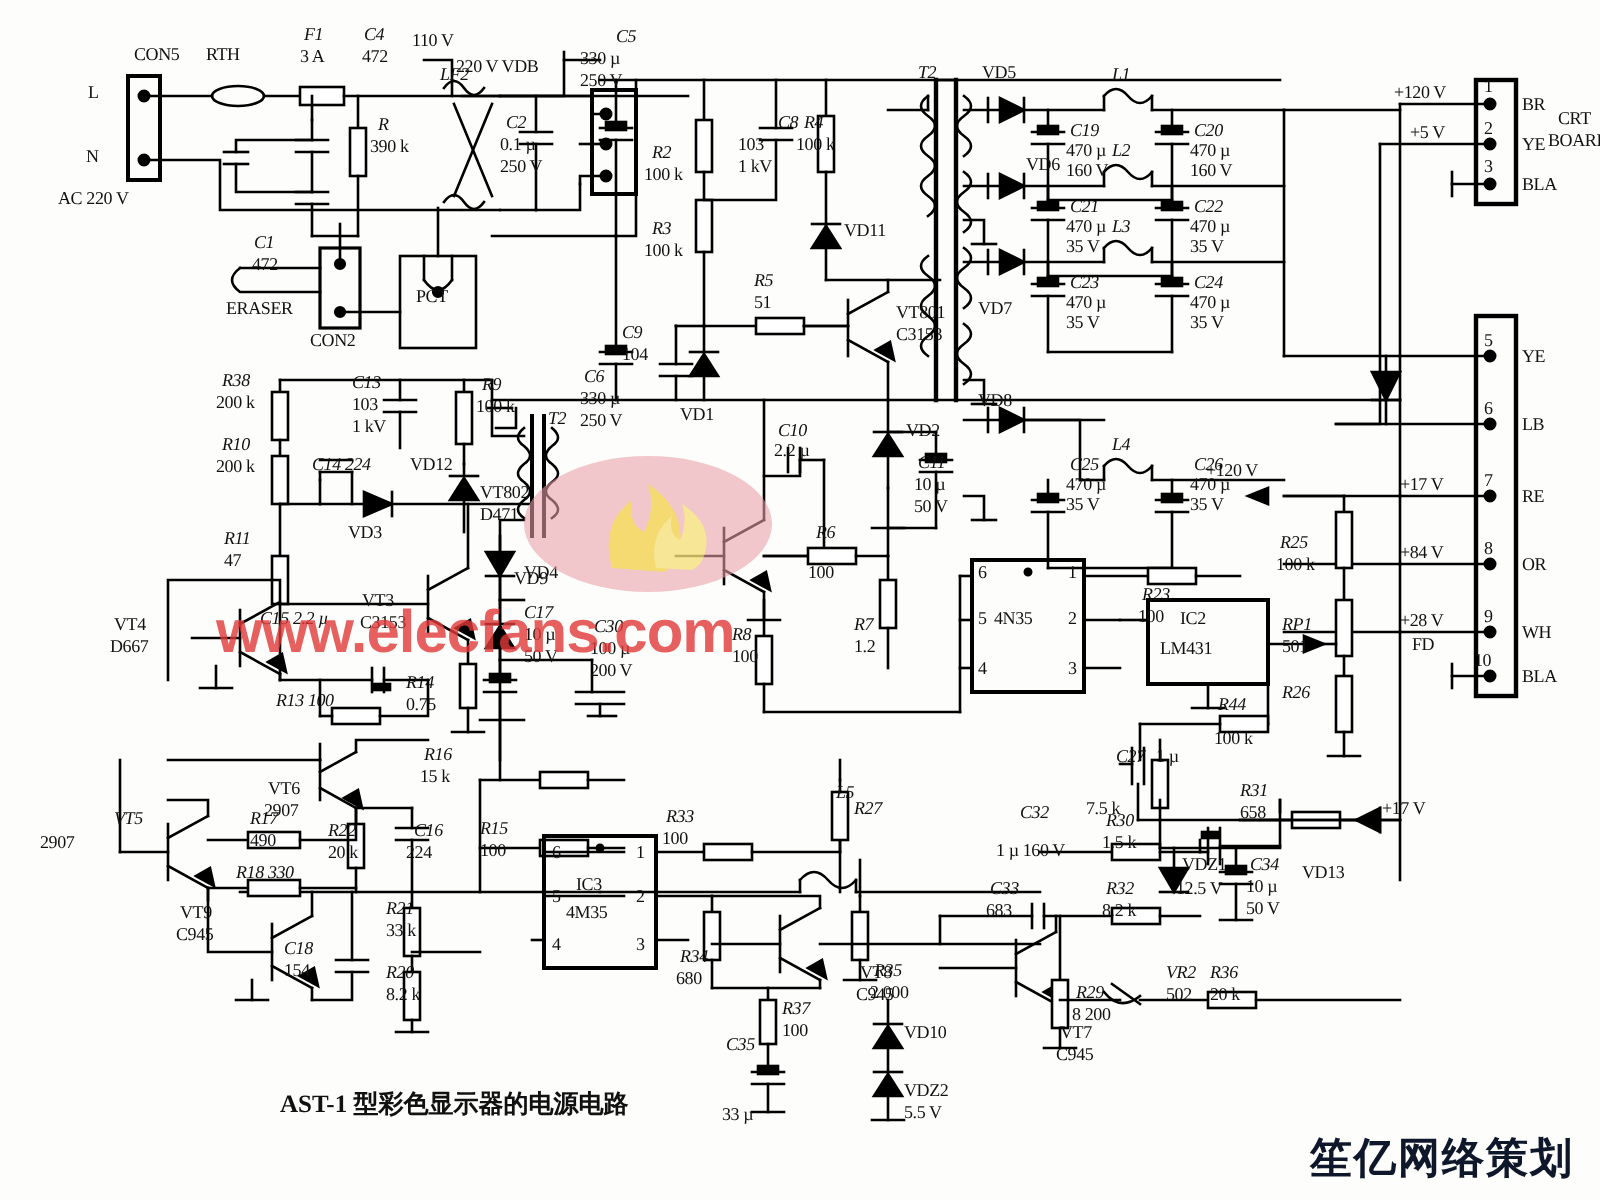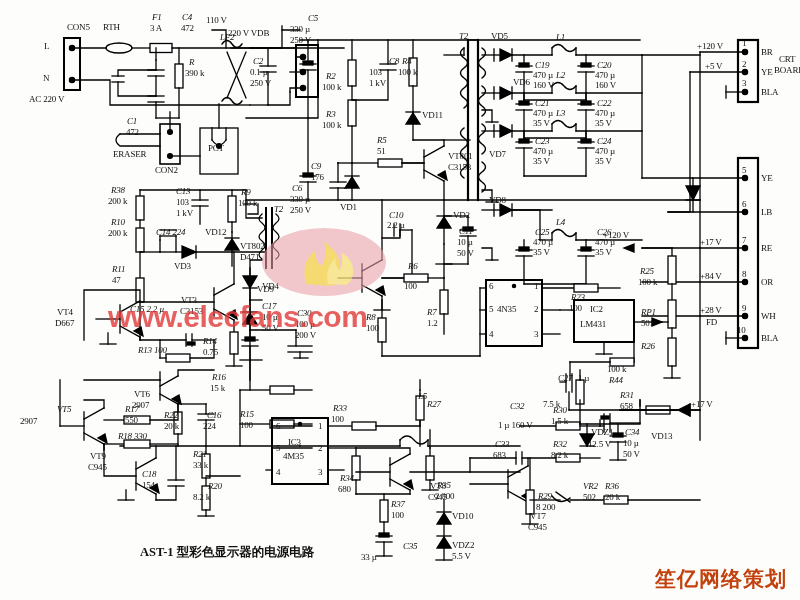--- a/index.html
+++ b/index.html
@@ -12,21 +12,21 @@
   .it{font-style:italic;}
   .cap{position:absolute;font-family:"Liberation Serif", serif;font-size:12.5px;color:#111;font-weight:bold;}
   
   .wm{position:absolute;pointer-events:none;}
   #wm-flame{left:258px;top:222px;width:132px;height:78px;opacity:.78;}
   #wm-url{left:108px;top:300px;font-family:"Liberation Sans",sans-serif;font-size:30px;
           font-weight:bold;color:#e23a3a;opacity:.80;letter-spacing:-0.5px;}
   #wm-cn{left:352px;top:222px;font-family:"Liberation Sans",sans-serif;font-size:36px;
          font-weight:bold;color:#e23a3a;opacity:.62;letter-spacing:2px;}
   #wm-bot{left:655px;top:565px;font-family:Liberation Sans, sans-serif;font-size:21px;
-          font-weight:bold;color:#c2410c;letter-spacing:1px;}
+          font-weight:bold;color:#0f172a;letter-spacing:1px;}
 </style>
 </head>
 <body>
 
 <div id="sheet">
 
   <svg id="svgroot" viewBox="0 0 800 600" xmlns="http://www.w3.org/2000/svg">
     <defs>
       <g id="res-h">
           <rect x="0" y="-4" width="22" height="8" fill="#fff" stroke="#000" stroke-width="1.3"></rect>
@@ -737,21 +737,21 @@
   <div class="lbl it" style="left:326px; top:72px;">R2</div>
   <div class="lbl" style="left:322px; top:83px;">100 k</div>
   <div class="lbl it" style="left:326px; top:110px;">R3</div>
   <div class="lbl" style="left:322px; top:121px;">100 k</div>
   <div class="lbl it" style="left:369px; top:57px;margin-left:20px;">C8</div>
   <div class="lbl" style="left:369px; top:68px;">103</div>
   <div class="lbl" style="left:369px; top:79px;">1 kV</div>
   <div class="lbl it" style="left:402px; top:57px;">R4</div>
   <div class="lbl" style="left:398px; top:68px;">100 k</div>
   <div class="lbl it" style="left:311px; top:162px;">C9</div>
-  <div class="lbl" style="left:311px; top:173px;">176</div>
+  <div class="lbl" style="left:311px; top:173px;">104</div>
   <div class="lbl" style="left:340px; top:203px;">VD1</div>
   <div class="lbl it" style="left:377px; top:136px;">R5</div>
   <div class="lbl" style="left:377px; top:147px;">51</div>
   <div class="lbl" style="left:422px; top:111px;">VD11</div>
   <div class="lbl" style="left:448px; top:152px;">VT801</div>
   <div class="lbl" style="left:448px; top:163px;">C3153</div>
   <div class="lbl it" style="left:459px; top:32px;">T2</div>
   <div class="lbl it" style="left:274px; top:205px;">T2</div>
 
   <div class="lbl" style="left:491px; top:32px;">VD5</div>
@@ -849,29 +849,29 @@
   <div class="lbl" style="left:134px; top:390px;">VT6</div>
   <div class="lbl" style="left:132px; top:401px;">2907</div>
   <div class="lbl it" style="left:164px; top:411px;">R22</div>
   <div class="lbl" style="left:164px; top:422px;">20 k</div>
   <div class="lbl it" style="left:207px; top:411px;">C16</div>
   <div class="lbl" style="left:203px; top:422px;">224</div>
   <div class="lbl it" style="left:57px;  top:405px;">VT5</div>
 
   <div class="lbl" style="left:20px;  top:417px;">2907</div>
   <div class="lbl it" style="left:125px; top:405px;">R17</div>
-  <div class="lbl" style="left:125px; top:416px;">550</div>
+  <div class="lbl" style="left:125px; top:416px;">490</div>
   <div class="lbl it" style="left:118px; top:432px;">R18 330</div>
   <div class="lbl" style="left:90px;  top:452px;">VT9</div>
   <div class="lbl" style="left:88px;  top:463px;">C945</div>
   <div class="lbl it" style="left:142px; top:470px;">C18</div>
   <div class="lbl" style="left:142px; top:481px;">154</div>
   <div class="lbl it" style="left:193px; top:450px;">R21</div>
   <div class="lbl" style="left:193px; top:461px;">33 k</div>
-  <div class="lbl it" style="left:193px; top:482px;margin-left:15px;">R20</div>
+  <div class="lbl it" style="left:193px; top:482px;">R20</div>
   <div class="lbl" style="left:193px; top:493px;">8.2 k</div>
 
   <div class="lbl" style="left:240px; top:242px;">VT802</div>
   <div class="lbl" style="left:240px; top:253px;">D471</div>
   <div class="lbl it" style="left:389px; top:211px;">C10</div>
   <div class="lbl" style="left:387px; top:221px;">2.2 µ</div>
   <div class="lbl it" style="left:408px; top:262px;">R6</div>
   <div class="lbl" style="left:404px; top:282px;">100</div>
   <div class="lbl" style="left:453px; top:211px;">VD2</div>
   <div class="lbl it" style="left:459px; top:227px;">C11</div>
@@ -891,21 +891,21 @@
   <div class="lbl" style="left:489px; top:305px;">5</div>
   <div class="lbl" style="left:534px; top:305px;">2</div>
   <div class="lbl" style="left:489px; top:330px;">4</div>
   <div class="lbl" style="left:534px; top:330px;">3</div>
   <div class="lbl" style="left:497px; top:305px;">4N35</div>
 
   <div class="lbl it" style="left:571px; top:293px;">R23</div>
   <div class="lbl" style="left:569px; top:304px;">100</div>
   <div class="lbl" style="left:590px; top:305px;">IC2</div>
   <div class="lbl" style="left:580px; top:320px;">LM431</div>
-  <div class="lbl it" style="left:609px; top:348px;margin-top:28px;">R44</div>
+  <div class="lbl it" style="left:609px; top:348px;">R44</div>
   <div class="lbl" style="left:607px; top:365px;">100 k</div>
   <div class="lbl it" style="left:558px; top:374px;">C27</div>
   <div class="lbl" style="left:578px; top:374px;">1 µ</div>
   <div class="lbl it" style="left:640px; top:267px;">R25</div>
   <div class="lbl" style="left:638px; top:278px;">100 k</div>
   <div class="lbl it" style="left:641px; top:308px;">RP1</div>
   <div class="lbl" style="left:641px; top:319px;">501</div>
   <div class="lbl it" style="left:641px; top:342px;">R26</div>
   <div class="lbl" style="left:603px; top:231px;">+120 V</div>
 
@@ -921,21 +921,21 @@
   <div class="lbl" style="left:331px; top:415px;">100</div>
   <div class="lbl it" style="left:340px; top:474px;">R34</div>
   <div class="lbl" style="left:338px; top:485px;">680</div>
   <div class="lbl it" style="left:427px; top:400px;">R27</div>
   <div class="lbl" style="left:430px; top:482px;">VT8</div>
   <div class="lbl" style="left:428px; top:493px;">C945</div>
   <div class="lbl it" style="left:437px; top:481px;">R35</div>
   <div class="lbl" style="left:435px; top:492px;">2 000</div>
   <div class="lbl it" style="left:391px; top:500px;">R37</div>
   <div class="lbl" style="left:391px; top:511px;">100</div>
-  <div class="lbl it" style="left:363px; top:542px;margin-left:40px;">C35</div>
+  <div class="lbl it" style="left:363px; top:518px;">C35</div>
   <div class="lbl" style="left:361px; top:553px;">33 µ</div>
   <div class="lbl" style="left:452px; top:512px;">VD10</div>
   <div class="lbl" style="left:452px; top:541px;">VDZ2</div>
   <div class="lbl" style="left:452px; top:552px;">5.5 V</div>
   <div class="lbl" style="left:530px; top:512px;">VT7</div>
   <div class="lbl" style="left:528px; top:523px;">C945</div>
   <div class="lbl it" style="left:495px; top:440px;">C33</div>
   <div class="lbl" style="left:493px; top:451px;">683</div>
   <div class="lbl it" style="left:553px; top:440px;">R32</div>
   <div class="lbl" style="left:551px; top:451px;">8.2 k</div>

